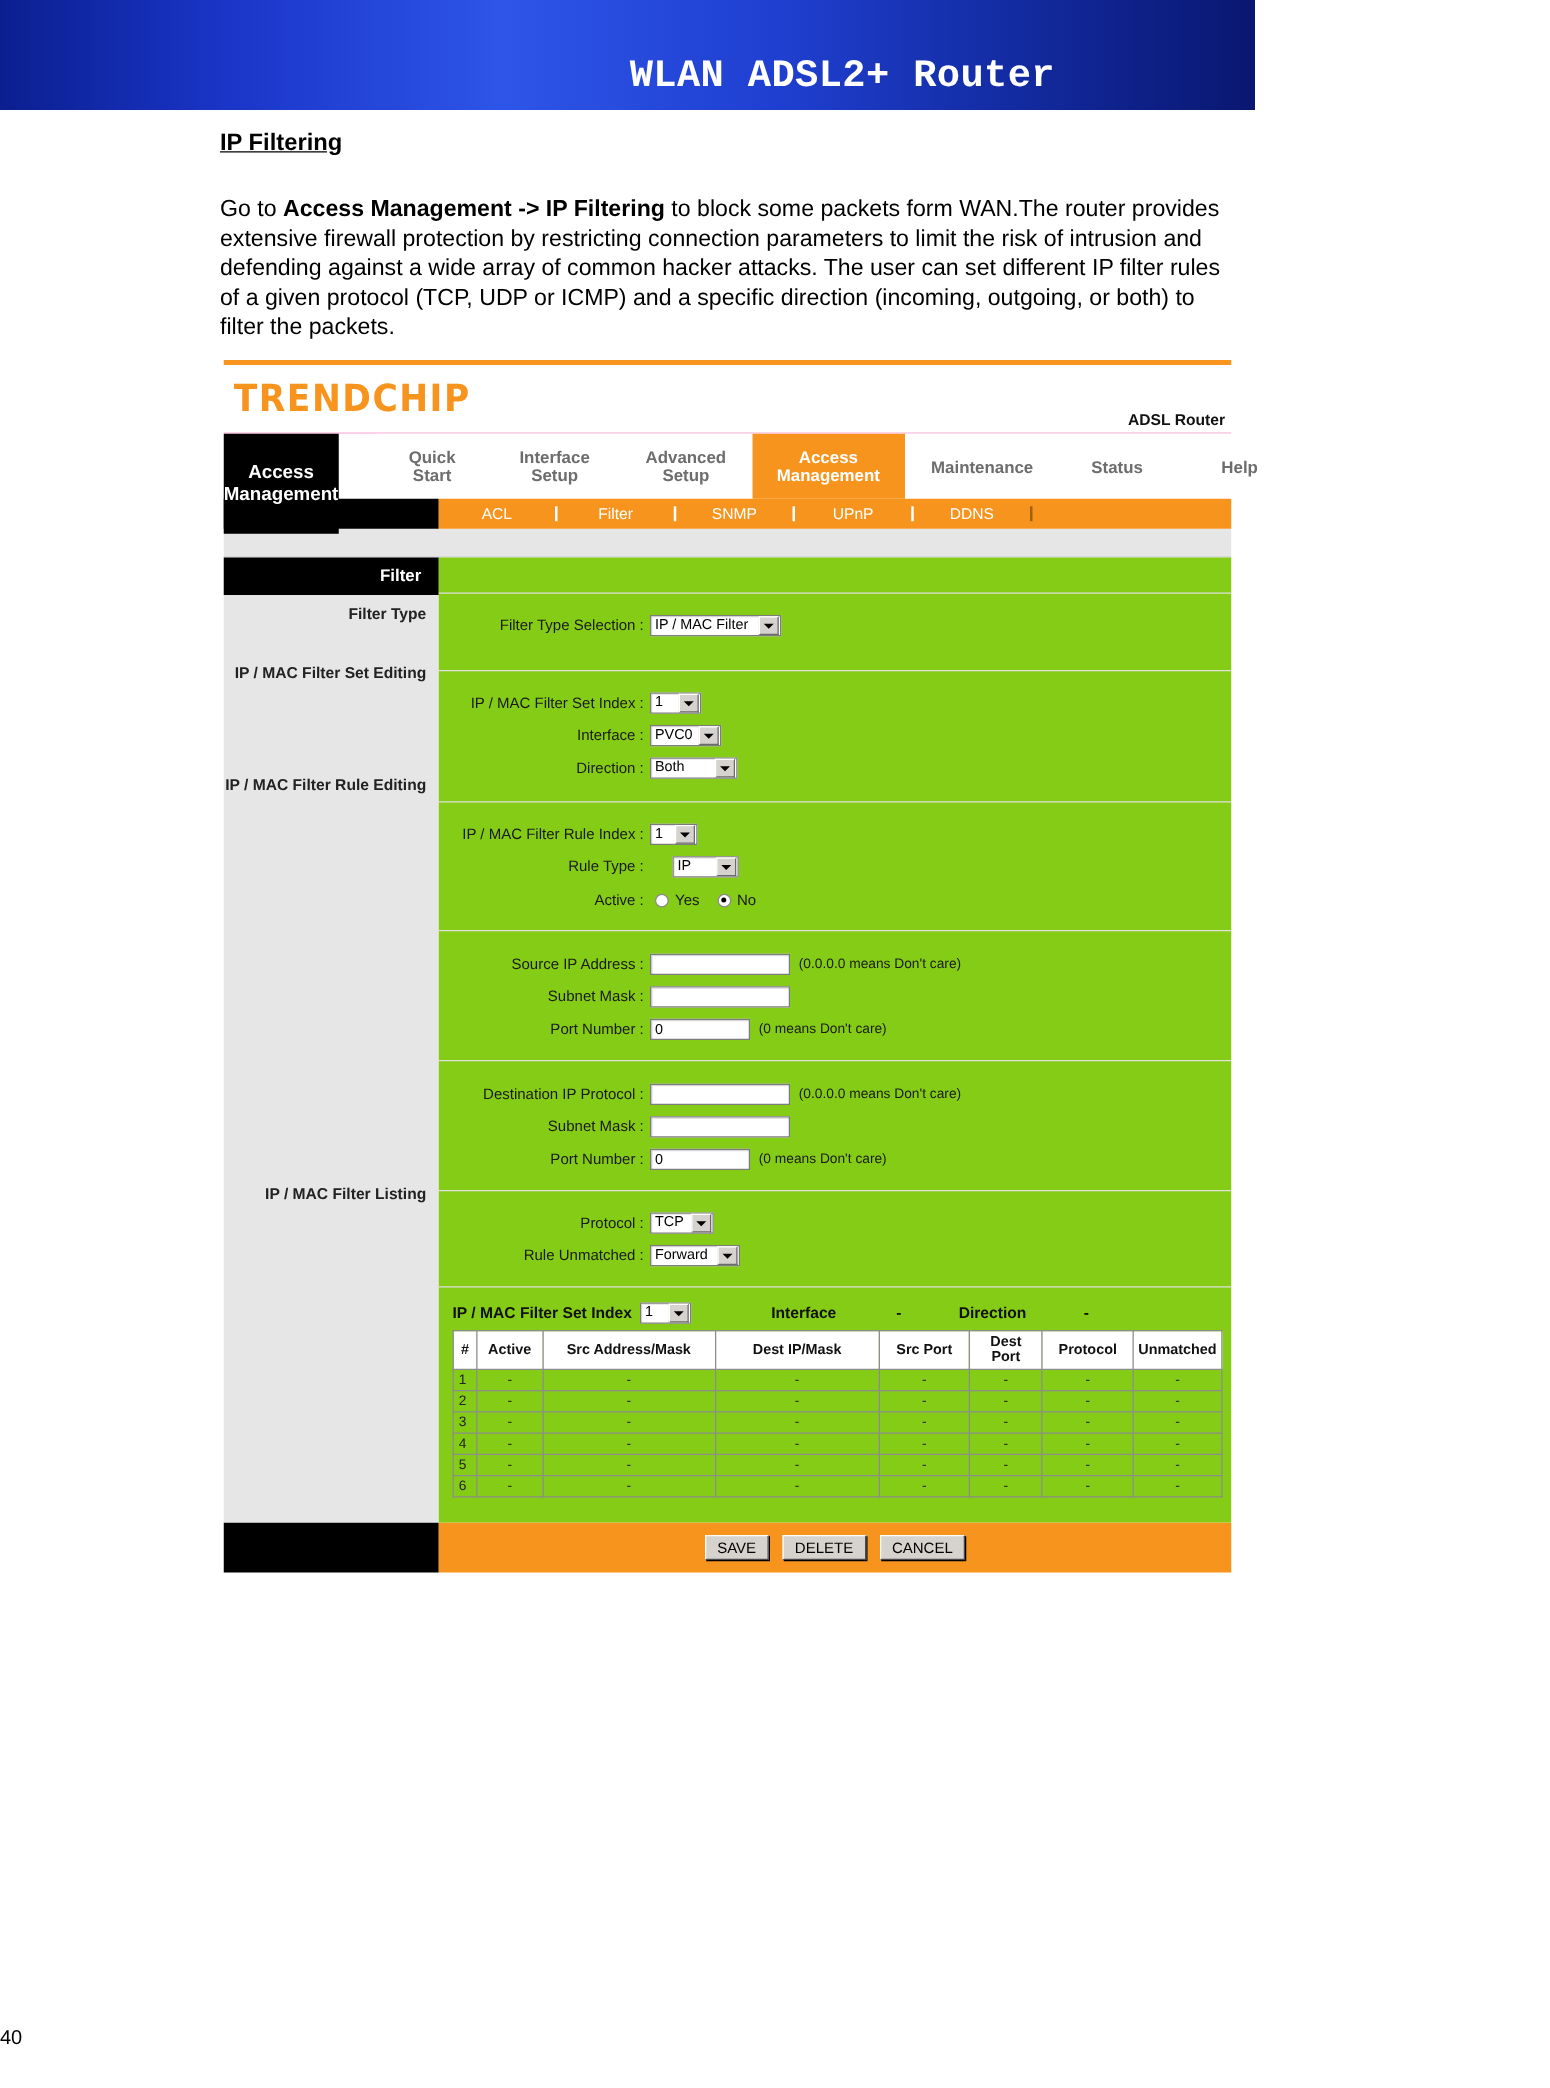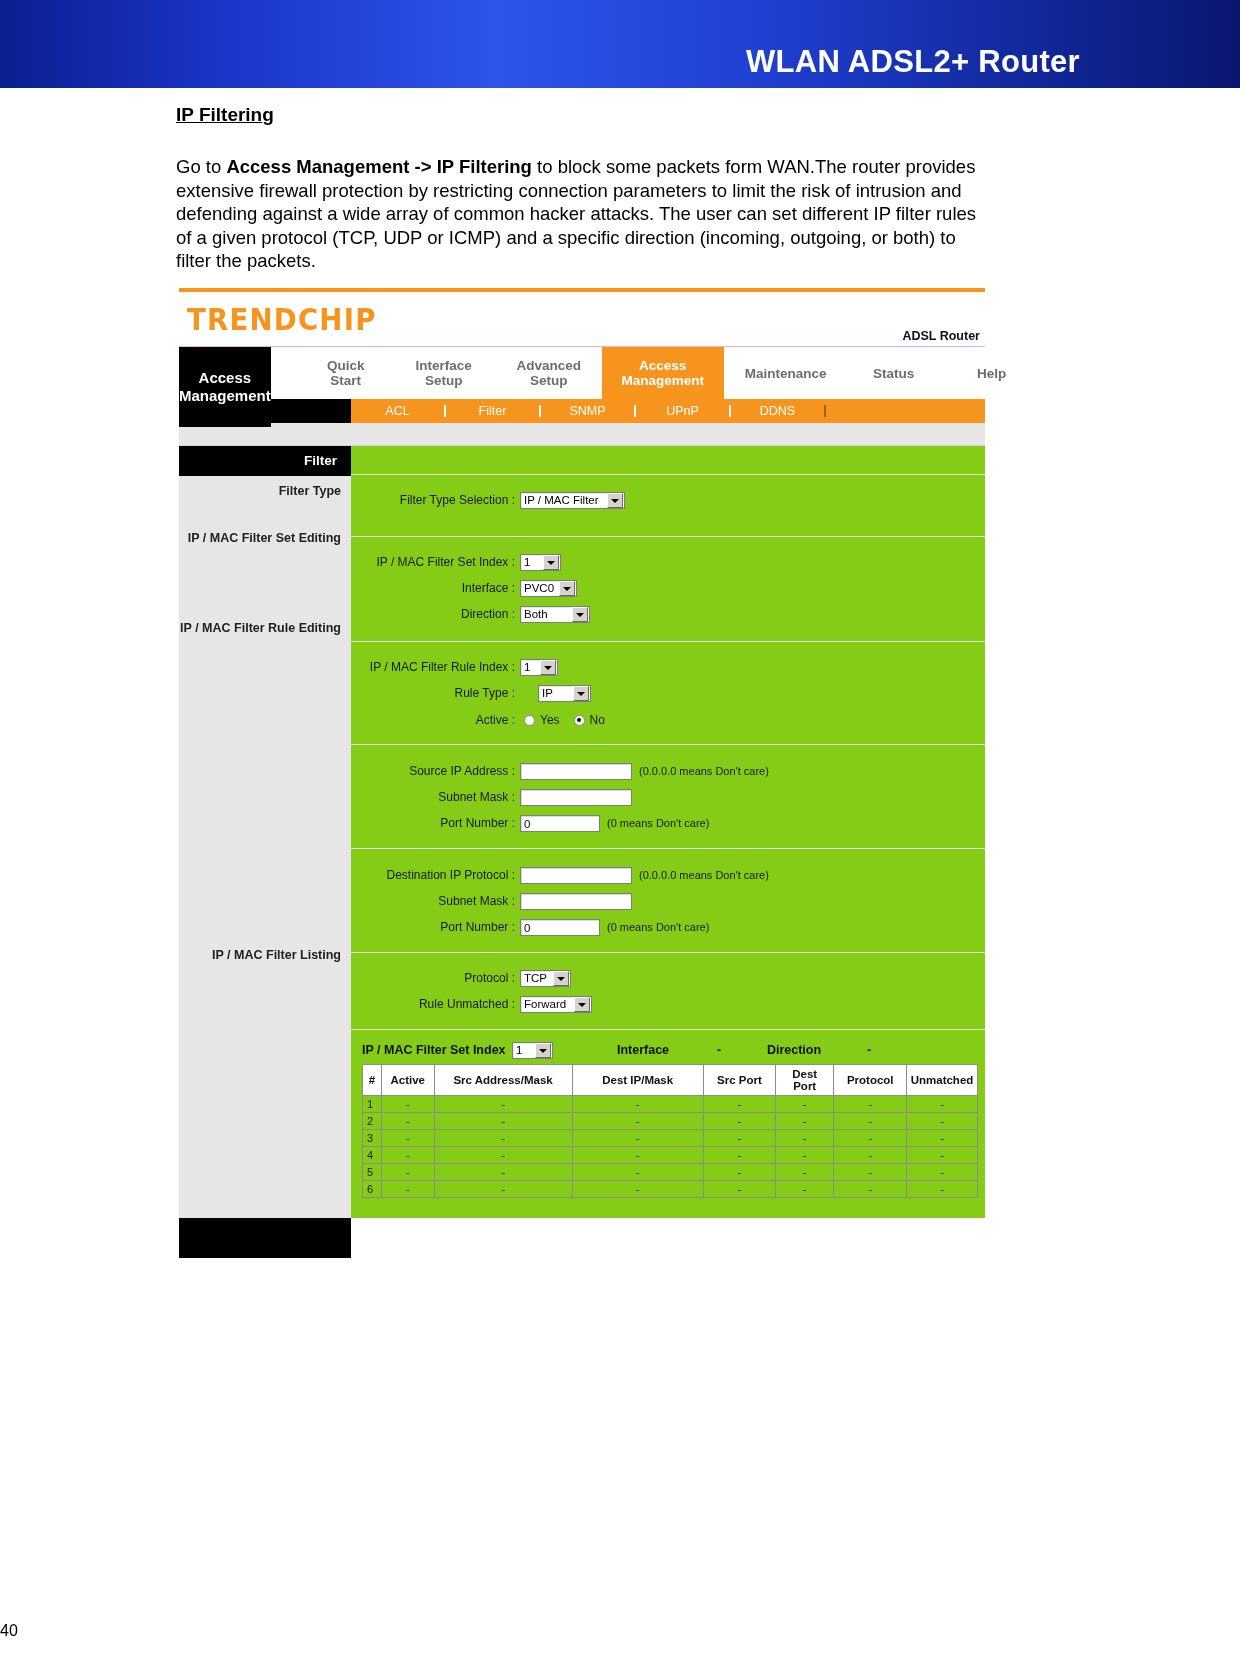--- a/index.html
+++ b/index.html
@@ -12,23 +12,24 @@
     background: #ffffff;
     font-family: "Liberation Sans", sans-serif;
     position: relative;
     overflow: hidden;
   }
 
   
   .banner {
     position: absolute;
     left: 0; top: 0;
-    width: 1240px;
+    width: 1004px;
     height: 88px;
     background: linear-gradient(to right, #0b1f8f 0%, #1a35c8 18%, #2d55e8 40%, #1f3fd0 62%, #122a9e 82%, #0a1670 100%);
+    font-family: Liberation Mono, monospace;
   }
   .banner-title {
     position: absolute;
     right: 160px;
     top: 44px;
     color: #ffffff;
     font-size: 31px;
     font-weight: bold;
     letter-spacing: 0.3px;
     white-space: nowrap;
@@ -629,17 +630,22 @@
               </tr>
           </tbody>
         </table>
       </div>
 
     </div>
   </div>
 
   <div class="footer-row">
     <div class="footer-black"></div>
+    <div class="footer-orange">
+      <button class="btn">SAVE</button>
+      <button class="btn">DELETE</button>
+      <button class="btn">CANCEL</button>
+    </div>
   </div>
 
 </div>
 
 <div class="pagenum">40</div>
 
 </body></html>

